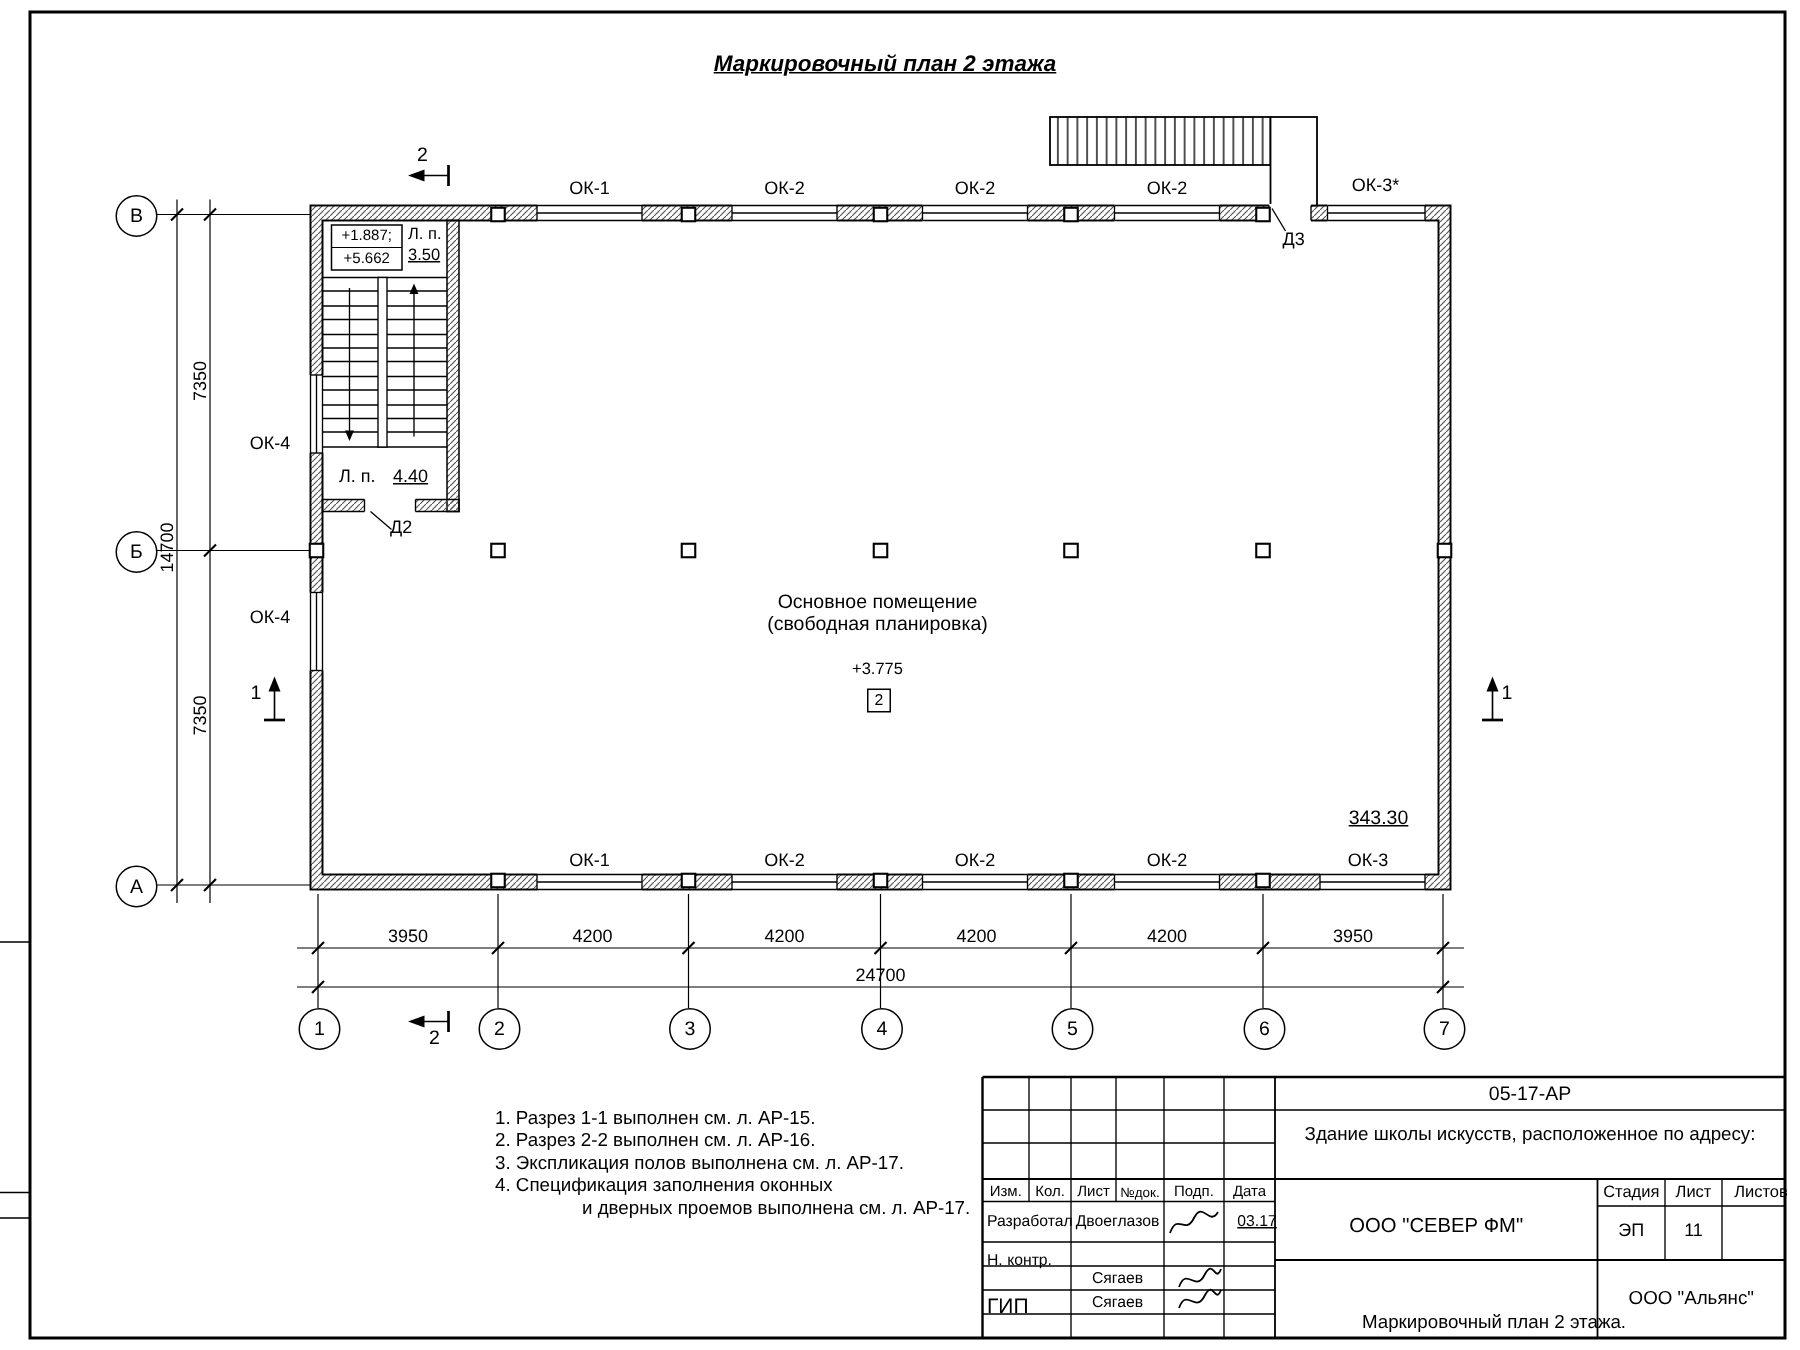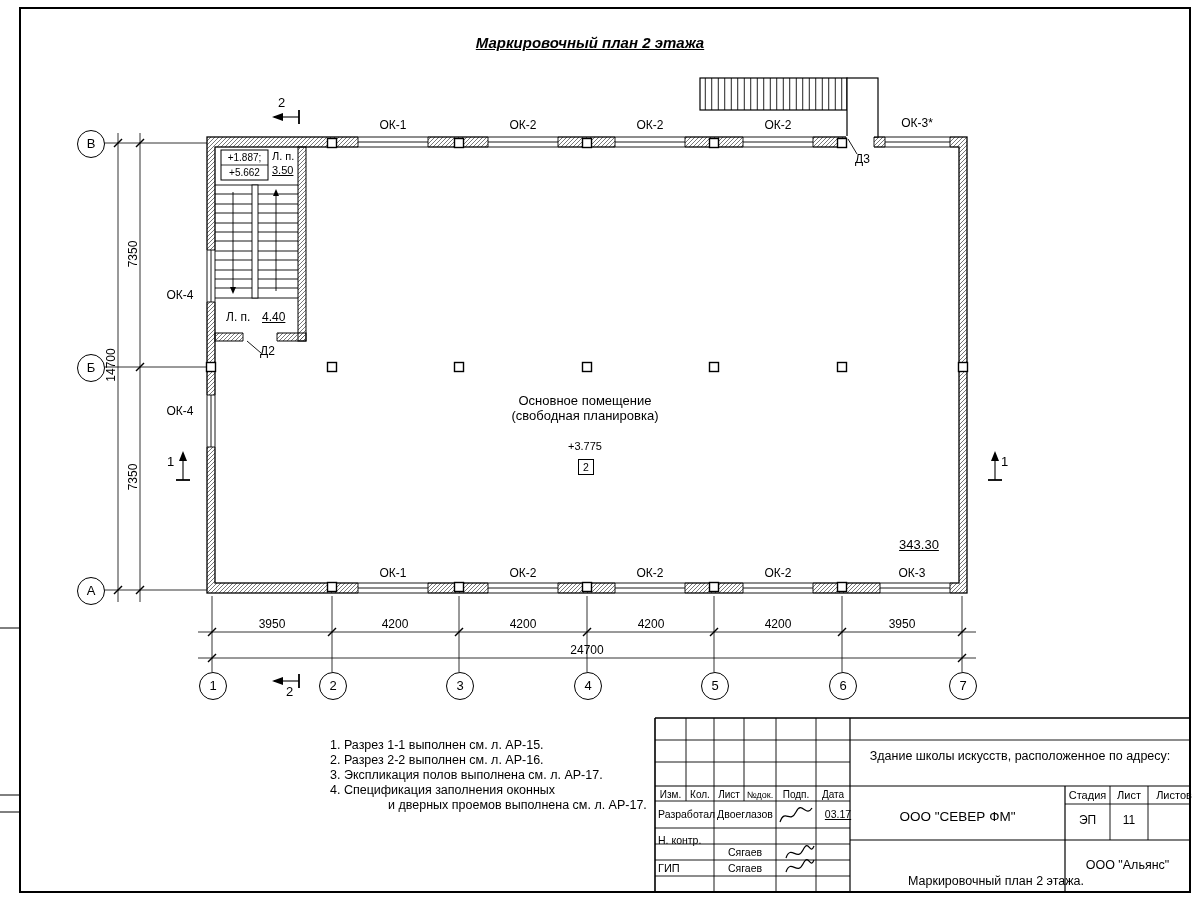--- a/index.html
+++ b/index.html
@@ -344,37 +344,38 @@
   <div class="lbl ctr rot" style="left:103px;top:247px;width:60px;">7350</div>
   <div class="lbl ctr rot" style="left:103px;top:470px;width:60px;">7350</div>
   <div class="lbl ctr rot" style="left:81px;top:358px;width:60px;">14700</div>
 
   <div class="lbl" style="left:330px;top:738px;font-size:12.5px;">1. Разрез 1-1 выполнен см. л. АР-15.</div>
   <div class="lbl" style="left:330px;top:753px;font-size:12.5px;">2. Разрез 2-2 выполнен см. л. АР-16.</div>
   <div class="lbl" style="left:330px;top:768px;font-size:12.5px;">3. Экспликация полов выполнена см. л. АР-17.</div>
   <div class="lbl" style="left:330px;top:783px;font-size:12.5px;">4. Спецификация заполнения оконных</div>
   <div class="lbl" style="left:344px;top:798px;font-size:12.5px;margin-left:44px;">и дверных проемов выполнена см. л. АР-17.</div>
 
+  <div class="lbl ctr" style="left:850px;top:722px;width:340px;font-size:13px;">05-17-АР</div>
   <div class="lbl ctr" style="left:852px;top:749px;width:336px;font-size:12.5px;">Здание школы искусств, расположенное по адресу:</div>
 
   <div class="lbl ctr" style="left:655px;top:789px;width:31px;font-size:10px;">Изм.</div>
   <div class="lbl ctr" style="left:686px;top:789px;width:28px;font-size:10px;">Кол.</div>
   <div class="lbl ctr" style="left:714px;top:789px;width:30px;font-size:10px;">Лист</div>
   <div class="lbl ctr" style="left:744px;top:790px;width:32px;font-size:9px;">№док.</div>
   <div class="lbl ctr" style="left:776px;top:789px;width:40px;font-size:10px;">Подп.</div>
   <div class="lbl ctr" style="left:816px;top:789px;width:34px;font-size:10px;">Дата</div>
 
   <div class="lbl" style="left:658px;top:808px;font-size:10.5px;">Разработал</div>
   <div class="lbl ctr" style="left:714px;top:808px;width:62px;font-size:10.5px;">Двоеглазов</div>
   <div class="lbl ctr u" style="left:816px;top:808px;width:44px;font-size:10.5px;">03.17</div>
 
   <div class="lbl" style="left:658px;top:834px;font-size:10.5px;">Н. контр.</div>
   <div class="lbl ctr" style="left:714px;top:846px;width:62px;font-size:10.5px;">Сягаев</div>
 
-  <div class="lbl" style="left:658px;top:862px;font-size:11px;">ГИП</div>
+  <div class="lbl" style="left:658px;top:862px;font-size:14px;">ГИП</div>
   <div class="lbl ctr" style="left:714px;top:862px;width:62px;font-size:10.5px;">Сягаев</div>
 
   <div class="lbl ctr" style="left:850px;top:809px;width:215px;font-size:13.5px;">ООО "СЕВЕР ФМ"</div>
 
   <div class="lbl ctr" style="left:1065px;top:789px;width:45px;font-size:11px;">Стадия</div>
   <div class="lbl ctr" style="left:1110px;top:789px;width:38px;font-size:11px;">Лист</div>
   <div class="lbl ctr" style="left:1148px;top:789px;width:52px;font-size:11px;">Листов</div>
   <div class="lbl ctr" style="left:1065px;top:814px;width:45px;font-size:12px;">ЭП</div>
   <div class="lbl ctr" style="left:1110px;top:814px;width:38px;font-size:12px;">11</div>
 

